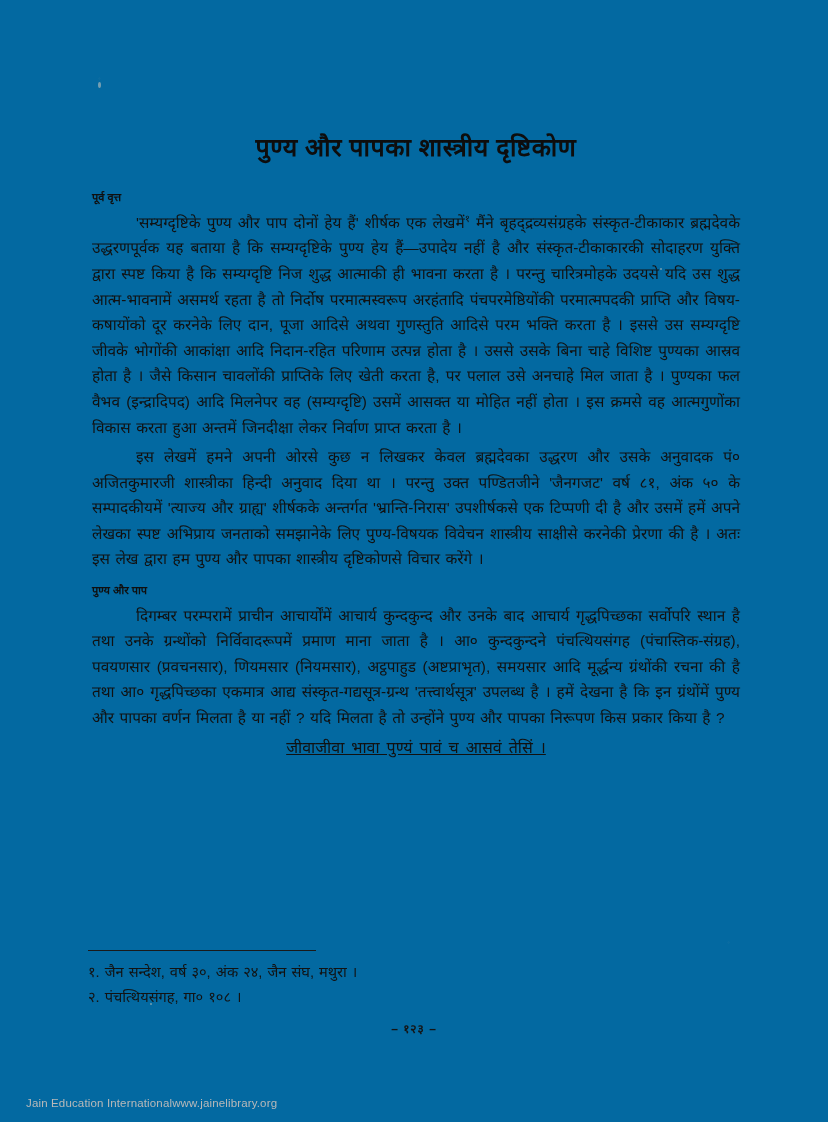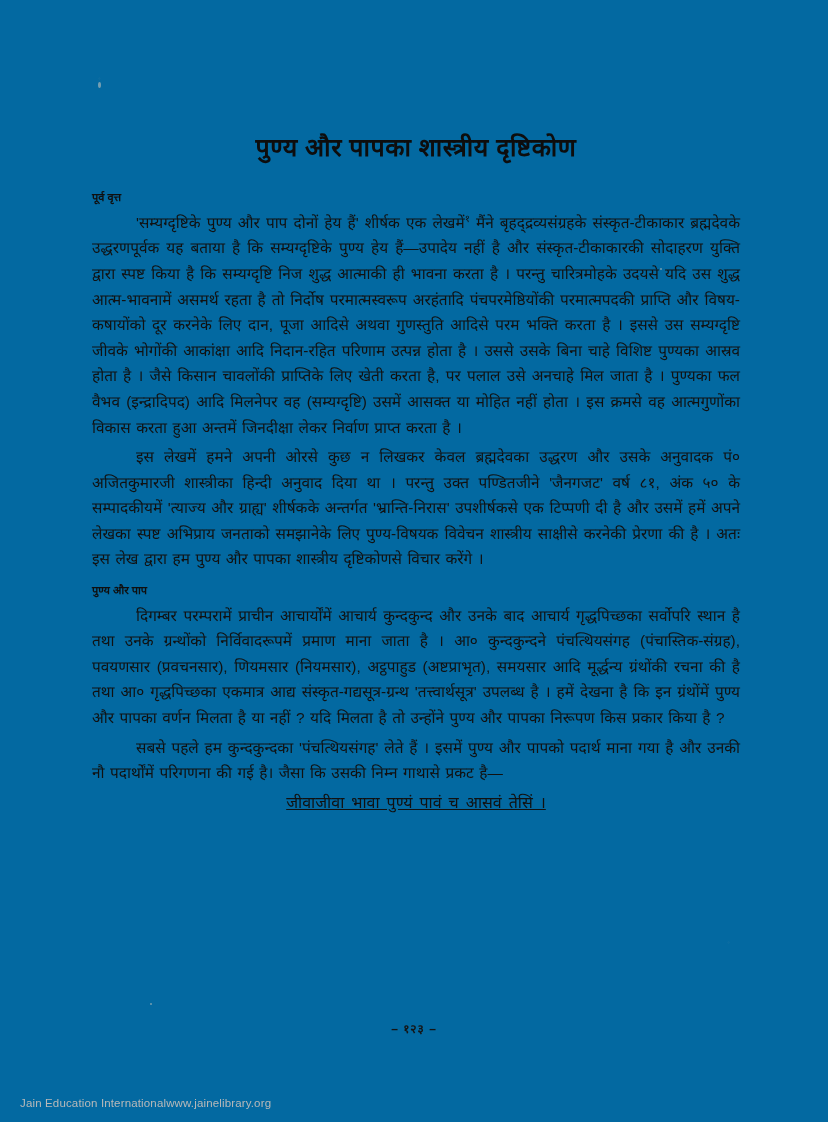--- a/index.html
+++ b/index.html
@@ -137,21 +137,21 @@
 
   
   .footer-bar {
     position: absolute;
     left: 0;
     right: 7px;
     bottom: 0;
     height: 38px;
     display: flex;
     align-items: center;
-    padding: 0 20px;
+    padding: 0 26px;
     box-sizing: border-box;
     font-family: "Liberation Sans", "DejaVu Sans", sans-serif;
     font-size: 11.5px;
     color: #b9b9b9;
     letter-spacing: .15px;
   }
   .footer-left   { flex: 0 0 auto; }
   .footer-center { flex: 1 1 auto; text-align: center; }
   .footer-right  { flex: 0 0 auto; }
 </style>
@@ -172,28 +172,32 @@
     <h2 class="section-heading">पूर्व वृत्त</h2>
 
     <p class="para"><span>'सम्यग्दृष्टिके पुण्य और पाप दोनों हेय हैं' शीर्षक एक लेखमें</span><sup class="fn">१</sup><span> मैंने बृहद्द्रव्यसंग्रहके संस्कृत-टीकाकार ब्रह्मदेवके उद्धरणपूर्वक यह बताया है कि सम्यग्दृष्टिके पुण्य हेय हैं—उपादेय नहीं है और संस्कृत-टीकाकारकी सोदाहरण युक्ति द्वारा स्पष्ट किया है कि सम्यग्दृष्टि निज शुद्ध आत्माकी ही भावना करता है । परन्तु चारित्रमोहके उदयसे यदि उस शुद्ध आत्म-भावनामें असमर्थ रहता है तो निर्दोष परमात्मस्वरूप अरहंतादि पंचपरमेष्ठियोंकी परमात्मपदकी प्राप्ति और विषय-कषायोंको दूर करनेके लिए दान, पूजा आदिसे अथवा गुणस्तुति आदिसे परम भक्ति करता है । इससे उस सम्यग्दृष्टि जीवके भोगोंकी आकांक्षा आदि निदान-रहित परिणाम उत्पन्न होता है । उससे उसके बिना चाहे विशिष्ट पुण्यका आस्रव होता है । जैसे किसान चावलोंकी प्राप्तिके लिए खेती करता है, पर पलाल उसे अनचाहे मिल जाता है । पुण्यका फल वैभव (इन्द्रादिपद) आदि मिलनेपर वह (सम्यग्दृष्टि) उसमें आसक्त या मोहित नहीं होता । इस क्रमसे वह आत्मगुणोंका विकास करता हुआ अन्तमें जिनदीक्षा लेकर निर्वाण प्राप्त करता है ।</span></p>
 
     <p class="para">इस लेखमें हमने अपनी ओरसे कुछ न लिखकर केवल ब्रह्मदेवका उद्धरण और उसके अनुवादक पं० अजितकुमारजी शास्त्रीका हिन्दी अनुवाद दिया था । परन्तु उक्त पण्डितजीने 'जैनगजट' वर्ष ८१, अंक ५० के सम्पादकीयमें 'त्याज्य और ग्राह्य' शीर्षकके अन्तर्गत 'भ्रान्ति-निरास' उपशीर्षकसे एक टिप्पणी दी है और उसमें हमें अपने लेखका स्पष्ट अभिप्राय जनताको समझानेके लिए पुण्य-विषयक विवेचन शास्त्रीय साक्षीसे करनेकी प्रेरणा की है । अतः इस लेख द्वारा हम पुण्य और पापका शास्त्रीय दृष्टिकोणसे विचार करेंगे ।</p>
 
     <h2 class="section-heading">पुण्य और पाप</h2>
 
     <p class="para">दिगम्बर परम्परामें प्राचीन आचार्योंमें आचार्य कुन्दकुन्द और उनके बाद आचार्य गृद्धपिच्छका सर्वोपरि स्थान है तथा उनके ग्रन्थोंको निर्विवादरूपमें प्रमाण माना जाता है । आ० कुन्दकुन्दने पंचत्थियसंगह (पंचास्तिक-संग्रह), पवयणसार (प्रवचनसार), णियमसार (नियमसार), अट्ठपाहुड (अष्टप्राभृत), समयसार आदि मूर्द्धन्य ग्रंथोंकी रचना की है तथा आ० गृद्धपिच्छका एकमात्र आद्य संस्कृत-गद्यसूत्र-ग्रन्थ 'तत्त्वार्थसूत्र' उपलब्ध है । हमें देखना है कि इन ग्रंथोंमें पुण्य और पापका वर्णन मिलता है या नहीं ? यदि मिलता है तो उन्होंने पुण्य और पापका निरूपण किस प्रकार किया है ?</p>
 
-    <p class="para">सबसे पहले हम कुन्दकुन्दका 'पंचत्थियसंगह' लेते हैं । इसमें पुण्य और पापको पदार्थ माना गया है और उनकी नौ पदार्थोंमें परिगणना की गई है। जैसा कि उसकी निम्न गाथासे प्रकट है—</p>
 
     <div class="verse">
       <span class="verse-line">जीवाजीवा भावा पुण्यं पावं च आसवं तेसिं ।</span>
     </div>
 
   </div>
 
+  <div class="footnote-area">
+    <div class="footnote-rule"></div>
+    <div class="footnote">१. जैन सन्देश, वर्ष ३०, अंक २४, जैन संघ, मथुरा ।</div>
+    <div class="footnote">२. पंचत्थियसंगह, गा० १०८ ।</div>
+  </div>
 
   <div class="folio">– १२३ –</div>
 
   <div class="footer-bar">
     <div class="footer-left">Jain Education International</div>
     <div class="footer-right">www.jainelibrary.org</div>
   </div>
 
 </div>
 

